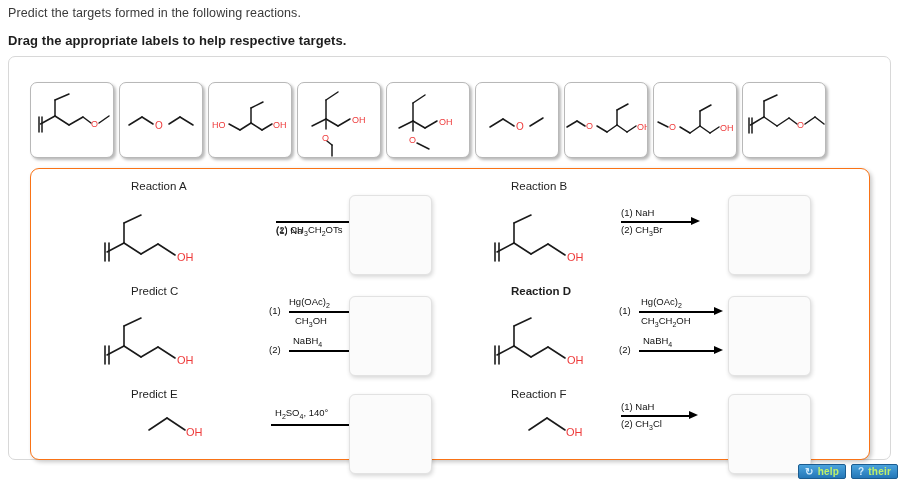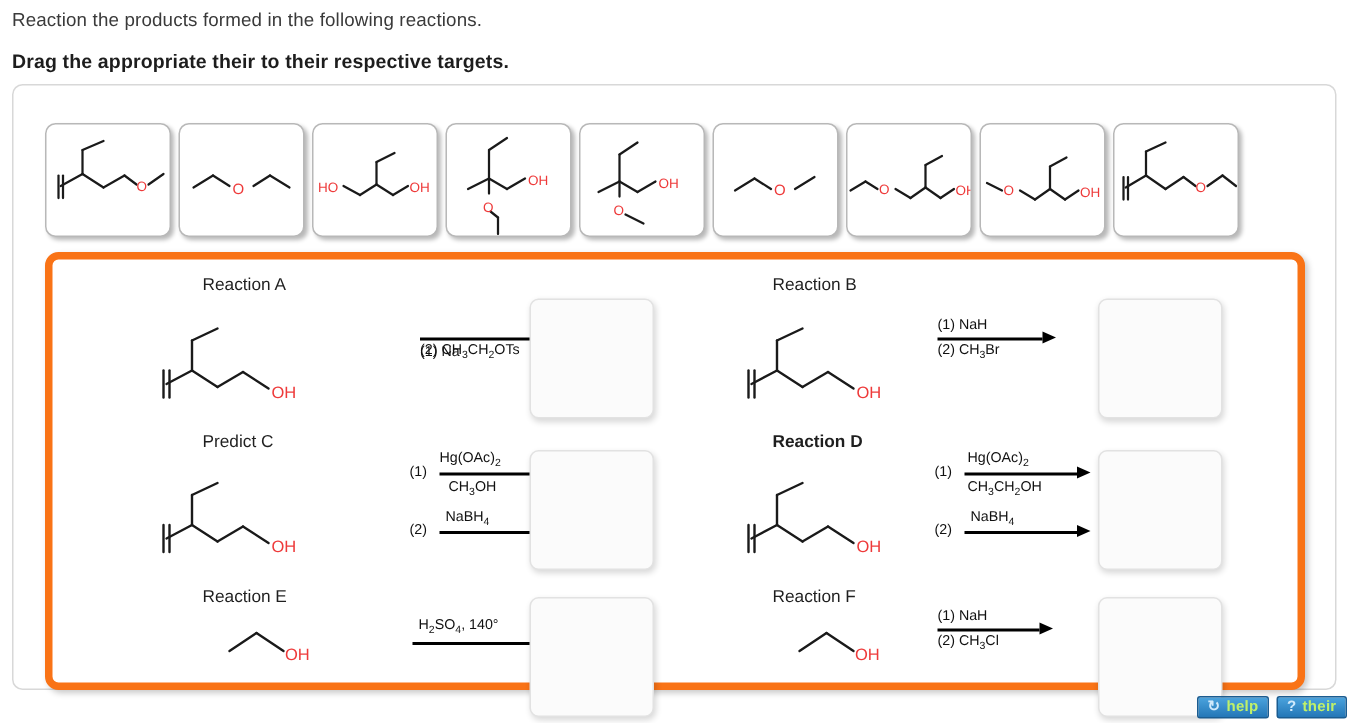--- a/index.html
+++ b/index.html
@@ -45,21 +45,21 @@
     position:relative;
     overflow:hidden;
   }
   .tile svg{position:absolute;left:0;top:0;}
 
   
   .work-panel{
     position:absolute;left:30px;top:168px;
     width:840px;height:292px;
     background:#ffffff;
-    border:5px solid #f97316;
+    border:1px solid #f97316;
     border-radius:9px;
     box-shadow:2px 2px 4px rgba(0,0,0,.22);
     box-sizing:border-box;
   }
 
   .rxn{position:absolute;}
   .rxn-title{
     position:absolute;font-size:11.5px;color:#1f1f1f;
     white-space:nowrap;
   }
@@ -109,22 +109,22 @@
     line-height:15px;
     box-sizing:border-box;
     cursor:pointer;
     user-select:none;
   }
   .btn .bicon{color:#cfe9fb;font-size:10px;font-weight:bold;}
 </style>
 </head>
 <body>
 
-<div class="prompt-line">Reaction the products formed in the following reactions.</div>
-<div class="prompt-bold">Drag the appropriate their to their respective targets.</div>
+<div class="prompt-line">Predict the targets formed in the following reactions.</div>
+<div class="prompt-bold">Drag the appropriate labels to help respective targets.</div>
 
 <div class="outer-panel"></div>
 
 <div class="tile-bank">
 
   <div class="tile">
     <svg width="84" height="76" viewBox="0 0 84 76" aria-hidden="true">
       <g stroke="#1a1a1a" stroke-width="1.5" fill="none" stroke-linecap="round">
         <line x1="8" y1="49" x2="8" y2="34"></line>
         <line x1="11" y1="49" x2="11" y2="34"></line>
@@ -409,21 +409,21 @@
         NaBH<sub>4</sub>
       </div>
       <div class="arrow-line" style="left:20px;top:54px;width:75px;"></div>
       <div class="arrow-head" style="left:95px;top:50px;"></div>
     </div>
 
     <div class="drop-target" style="left:277px;top:22px;"></div>
   </div>
 
   <div class="rxn" style="left:0;top:208px;">
-    <div class="rxn-title" style="left:100px;top:11px;">Reaction E</div>
+    <div class="rxn-title" style="left:100px;top:11px;">Predict E</div>
 
     <div class="rxn-struct" style="left:110px;top:26px;">
       <svg width="110" height="50" viewBox="0 0 110 50" aria-hidden="true">
         <g stroke="#1a1a1a" stroke-width="1.6" fill="none" stroke-linecap="round">
           <line x1="8" y1="27" x2="26" y2="15"></line>
           <line x1="26" y1="15" x2="44" y2="27"></line>
         </g>
         <text x="45" y="33" font-family="Liberation Sans, sans-serif" font-size="11" fill="#ee3a3a">OH</text>
       </svg>
     </div>

